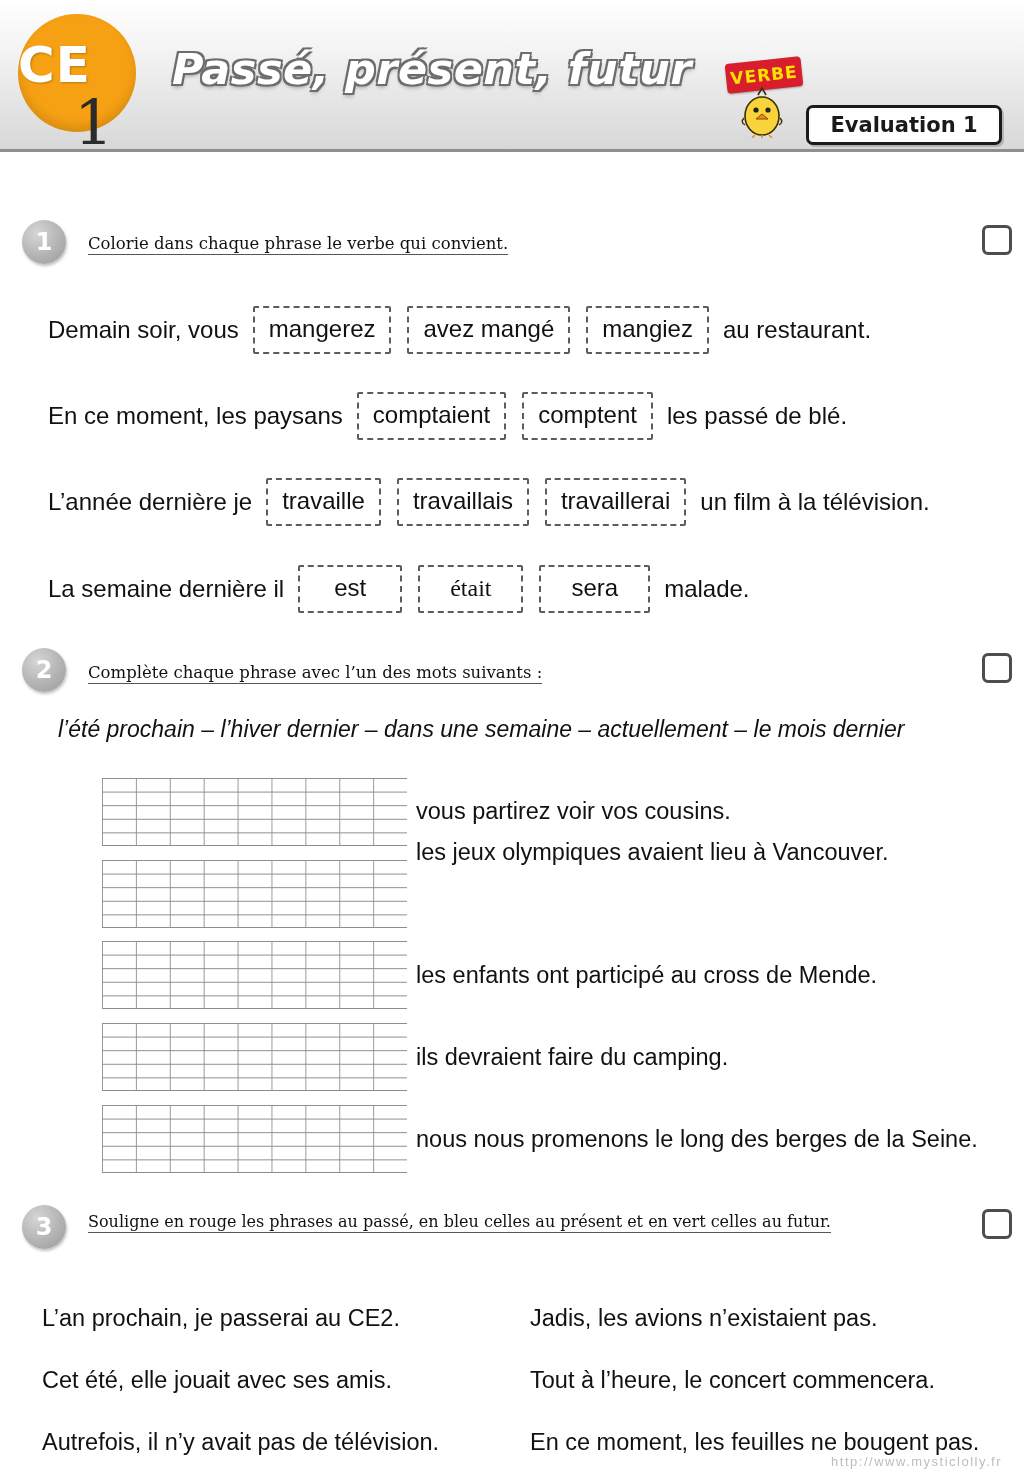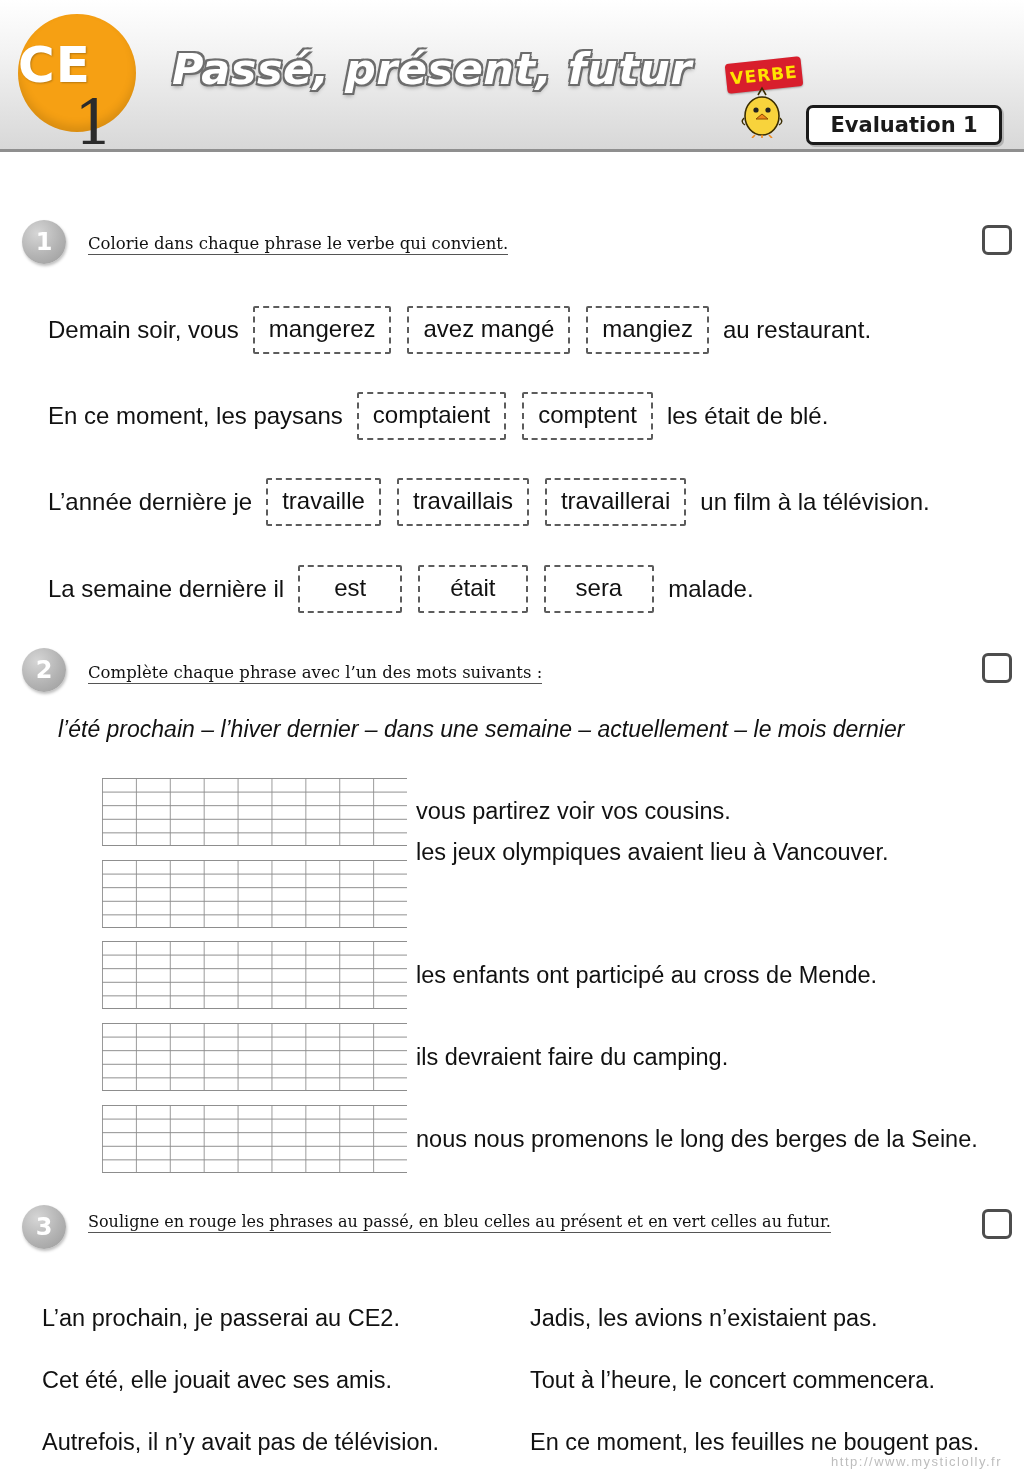--- a/index.html
+++ b/index.html
@@ -256,35 +256,35 @@
   <span class="choice">mangerez</span>
   <span class="choice">avez mangé</span>
   <span class="choice">mangiez</span>
   <span class="txt">au restaurant.</span>
 </div>
 
 <div class="q-line" style="left:42px; top:392px;">
   <span class="txt">En ce moment, les paysans</span>
   <span class="choice">comptaient</span>
   <span class="choice">comptent</span>
-  <span class="txt">les était de blé.</span>
+  <span class="txt">les passé de blé.</span>
 </div>
 
 <div class="q-line" style="left:42px; top:478px;">
   <span class="txt">L’année dernière je</span>
   <span class="choice">travaille</span>
   <span class="choice">travaillais</span>
   <span class="choice">travaillerai</span>
   <span class="txt">un film à la télévision.</span>
 </div>
 
 <div class="q-line" style="left:42px; top:565px;">
   <span class="txt">La semaine dernière il</span>
   <span class="choice" style="padding-left:34px;padding-right:34px;">est</span>
-  <span class="choice" style="padding-left:30px;padding-right:30px;">était</span>
+  <span class="choice" style="padding-left:30px;padding-right:30px;font-family:Liberation Serif, serif;">était</span>
   <span class="choice" style="padding-left:30px;padding-right:30px;text-align:right;">sera</span>
   <span class="txt">malade.</span>
 </div>
 
 <div class="ex-circle" style="left:22px; top:648px;">
   <span>2</span>
 </div>
 <div class="ex-instr" style="left:88px; top:663px;">Complète chaque phrase avec l’un des mots suivants :</div>
 <div class="tickbox" style="left:982px; top:653px;"></div>
 

